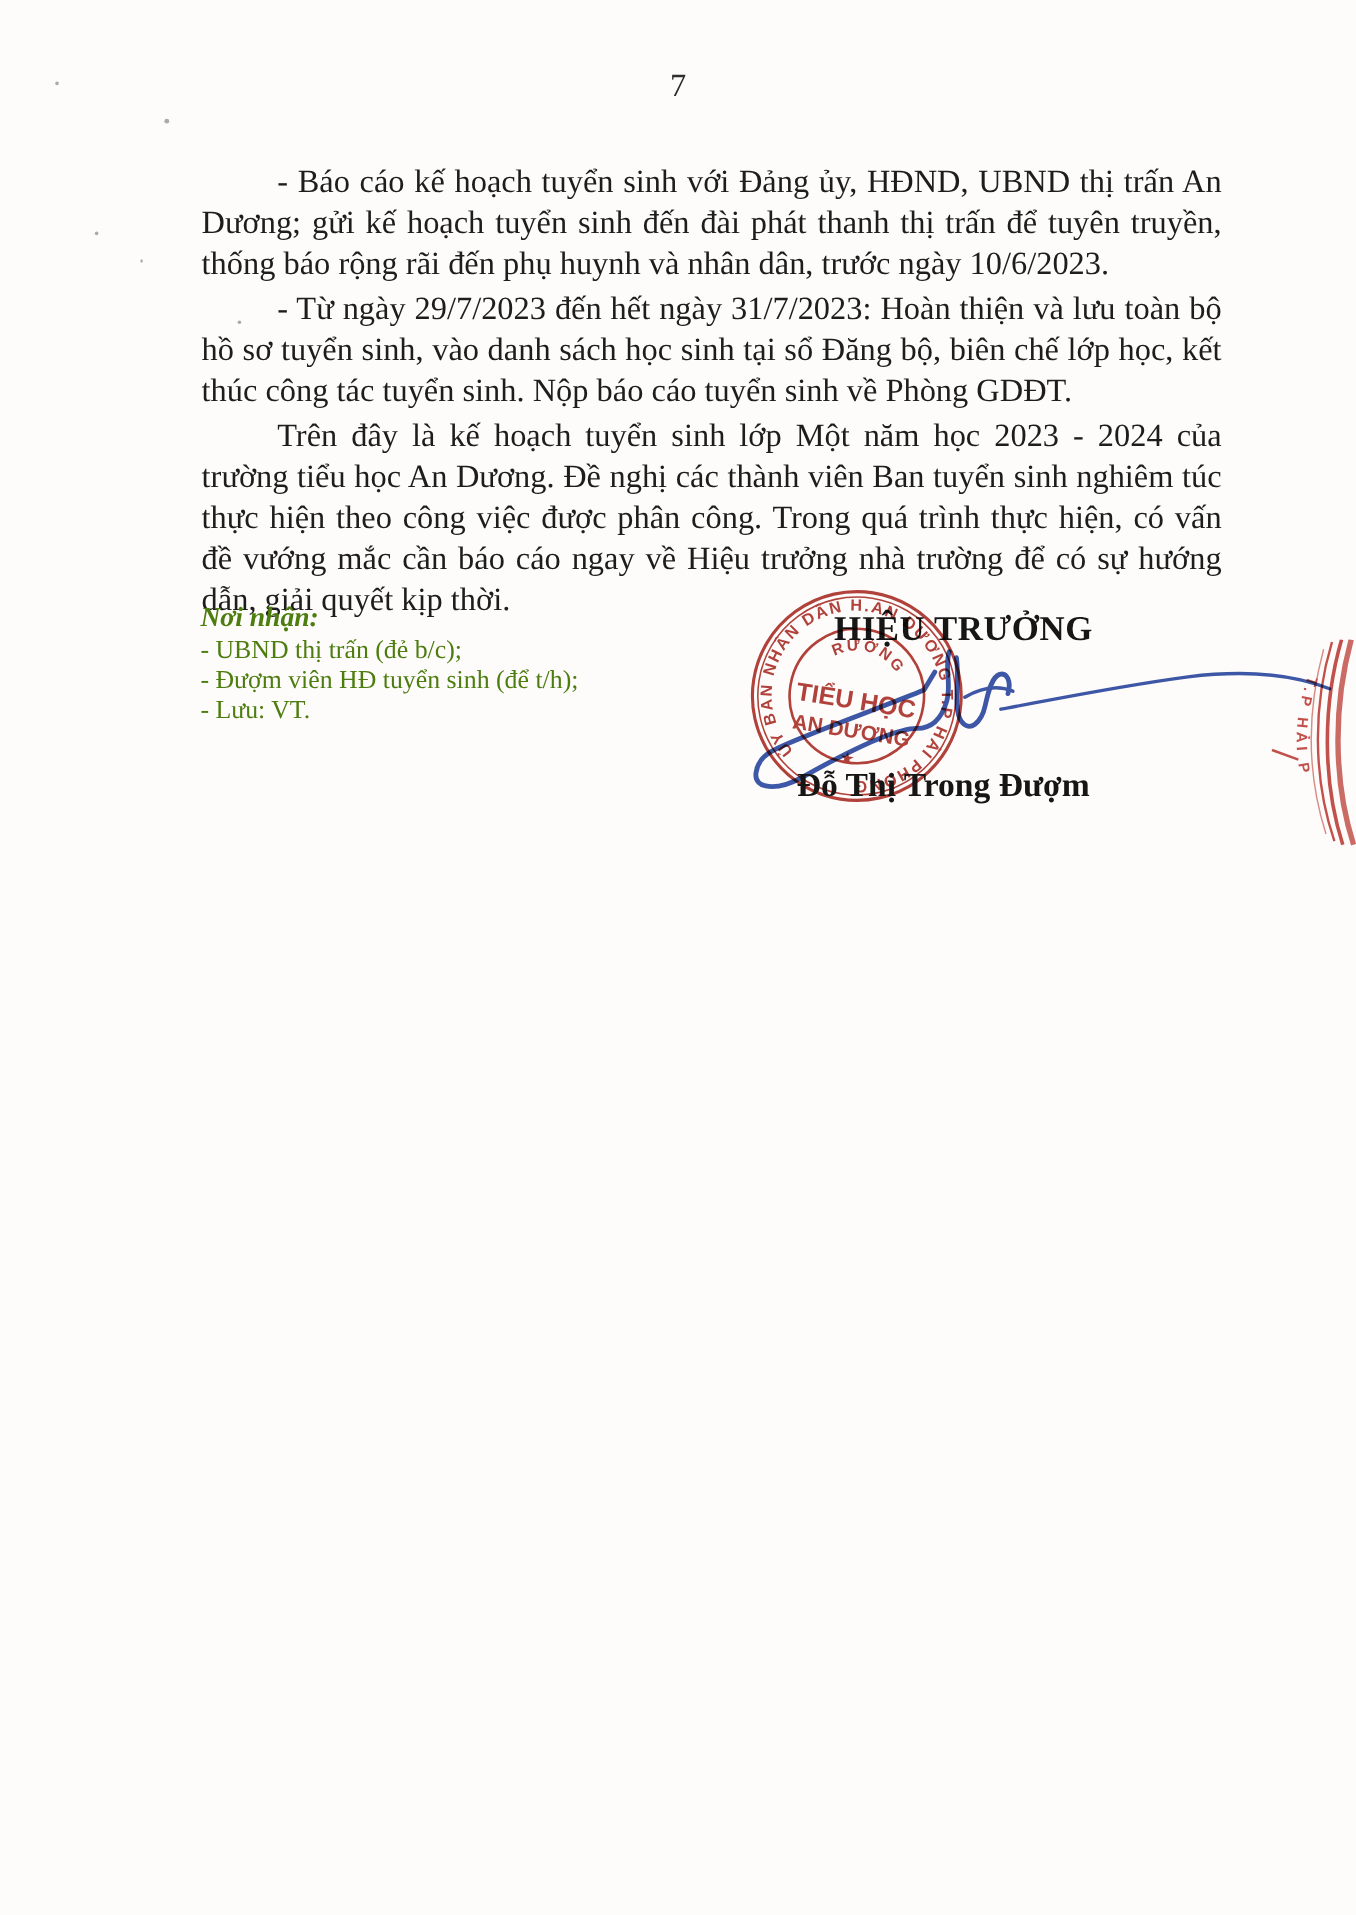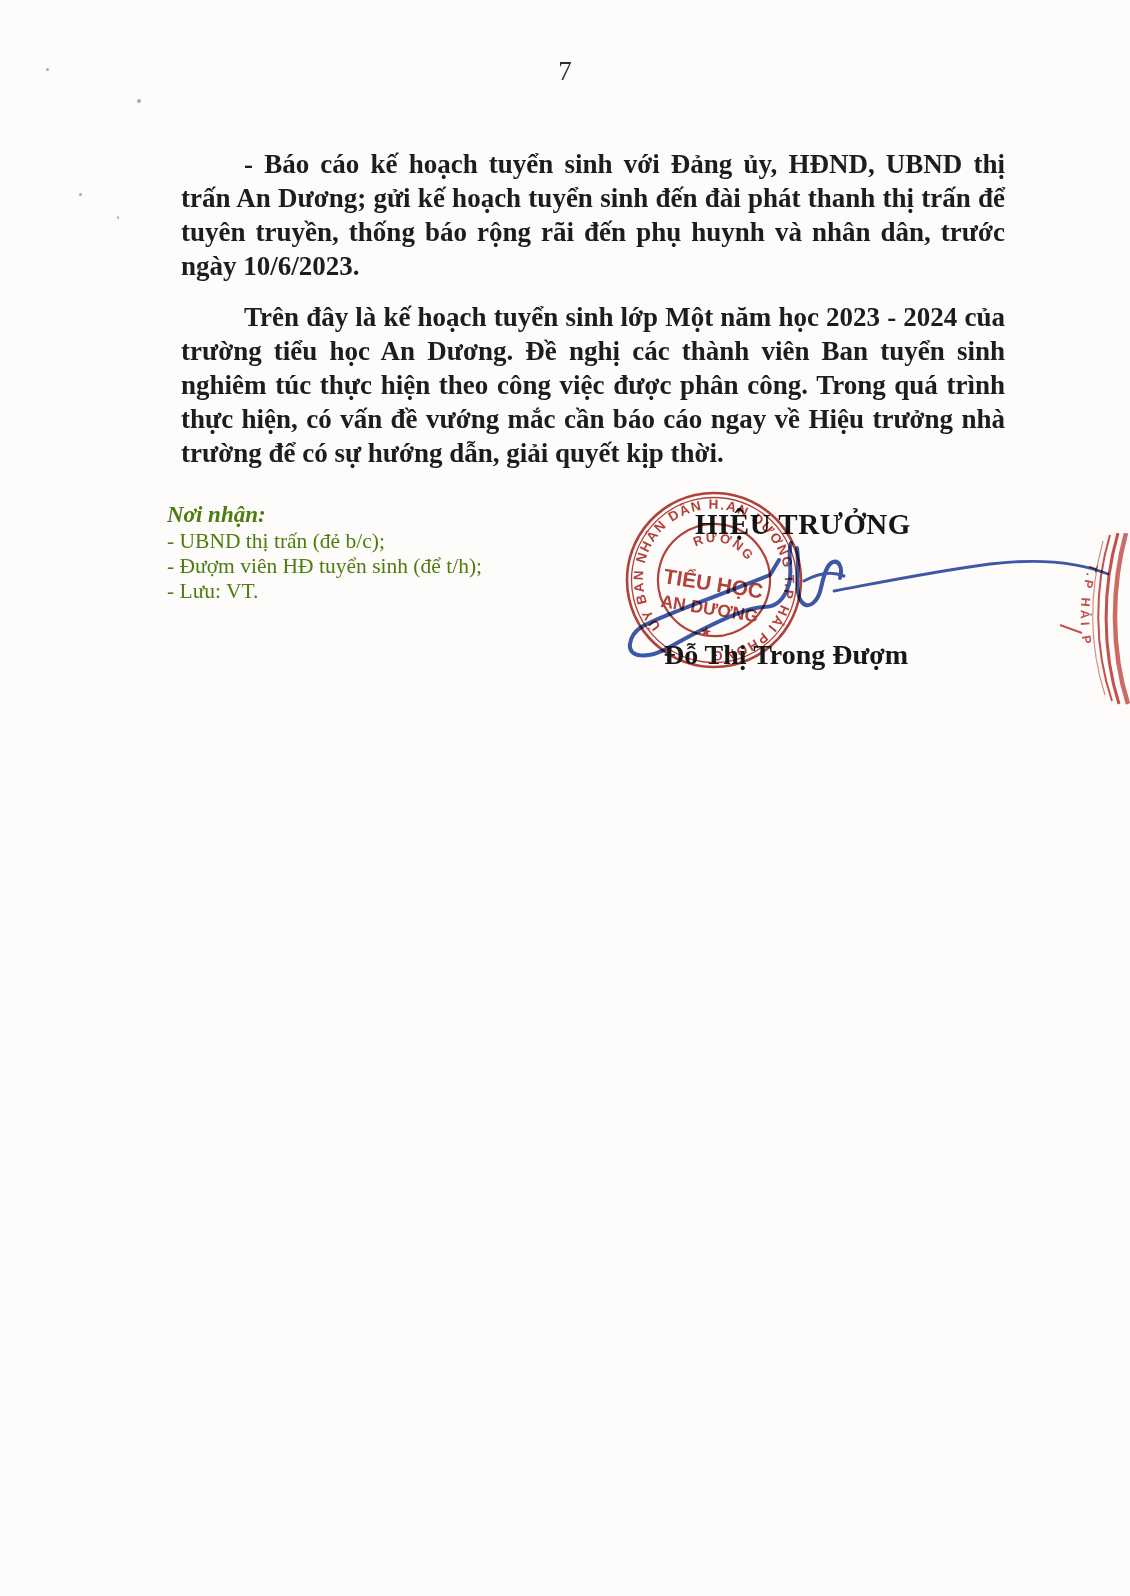--- a/index.html
+++ b/index.html
@@ -16,21 +16,21 @@
   }
   .page-number {
     position:absolute; top:56px; left:0; width:100%;
     text-align:center; font-size:27px; color:#2e2e2e;
   }
   .body-text {
     position:absolute; top:130px; left:164px; width:858px;
     font-size:27px; line-height:34px; text-align:justify;
     color:#1d1d1d;
   }
-  .body-text p { margin:17px; text-indent:63px;font-weight:bold; }
+  .body-text p { margin:4px; text-indent:63px; }
   .recipients {
     position:absolute; left:167px; top:502px;
     font-size:21.5px; line-height:25px; color:#4d7c0f;
   }
   .recipients-heading {
     font-weight:bold; font-style:italic; font-size:23px; margin-bottom:2px;
   }
   .sig-title {
     position:absolute; left:695px; top:508px; width:210px;
     text-align:center; font-weight:bold; font-size:29px;
@@ -58,20 +58,21 @@
 <body>
 
 <div class="page">
 
   <div class="page-number">7</div>
 
   <div class="body-text">
 
       <p>- Báo cáo kế hoạch tuyển sinh với Đảng ủy, HĐND, UBND thị trấn An Dương; gửi kế hoạch tuyển sinh đến đài phát thanh thị trấn để tuyên truyền, thống báo rộng rãi đến phụ huynh và nhân dân, trước ngày 10/6/2023.</p>
 
+      <p>- Từ ngày 29/7/2023 đến hết ngày 31/7/2023: Hoàn thiện và lưu toàn bộ hồ sơ tuyển sinh, vào danh sách học sinh tại sổ Đăng bộ, biên chế lớp học, kết thúc công tác tuyển sinh. Nộp báo cáo tuyển sinh về Phòng GDĐT.</p>
 
       <p>Trên đây là kế hoạch tuyển sinh lớp Một năm học 2023 - 2024 của trường tiểu học An Dương. Đề nghị các thành viên Ban tuyển sinh nghiêm túc thực hiện theo công việc được phân công. Trong quá trình thực hiện, có vấn đề vướng mắc cần báo cáo ngay về Hiệu trưởng nhà trường để có sự hướng dẫn, giải quyết kịp thời.</p>
     </div>
 
   <div class="recipients">
     <div class="recipients-heading">Nơi nhận:</div>
     <div>
 
 
         <div>- UBND thị trấn (đẻ b/c);</div>

